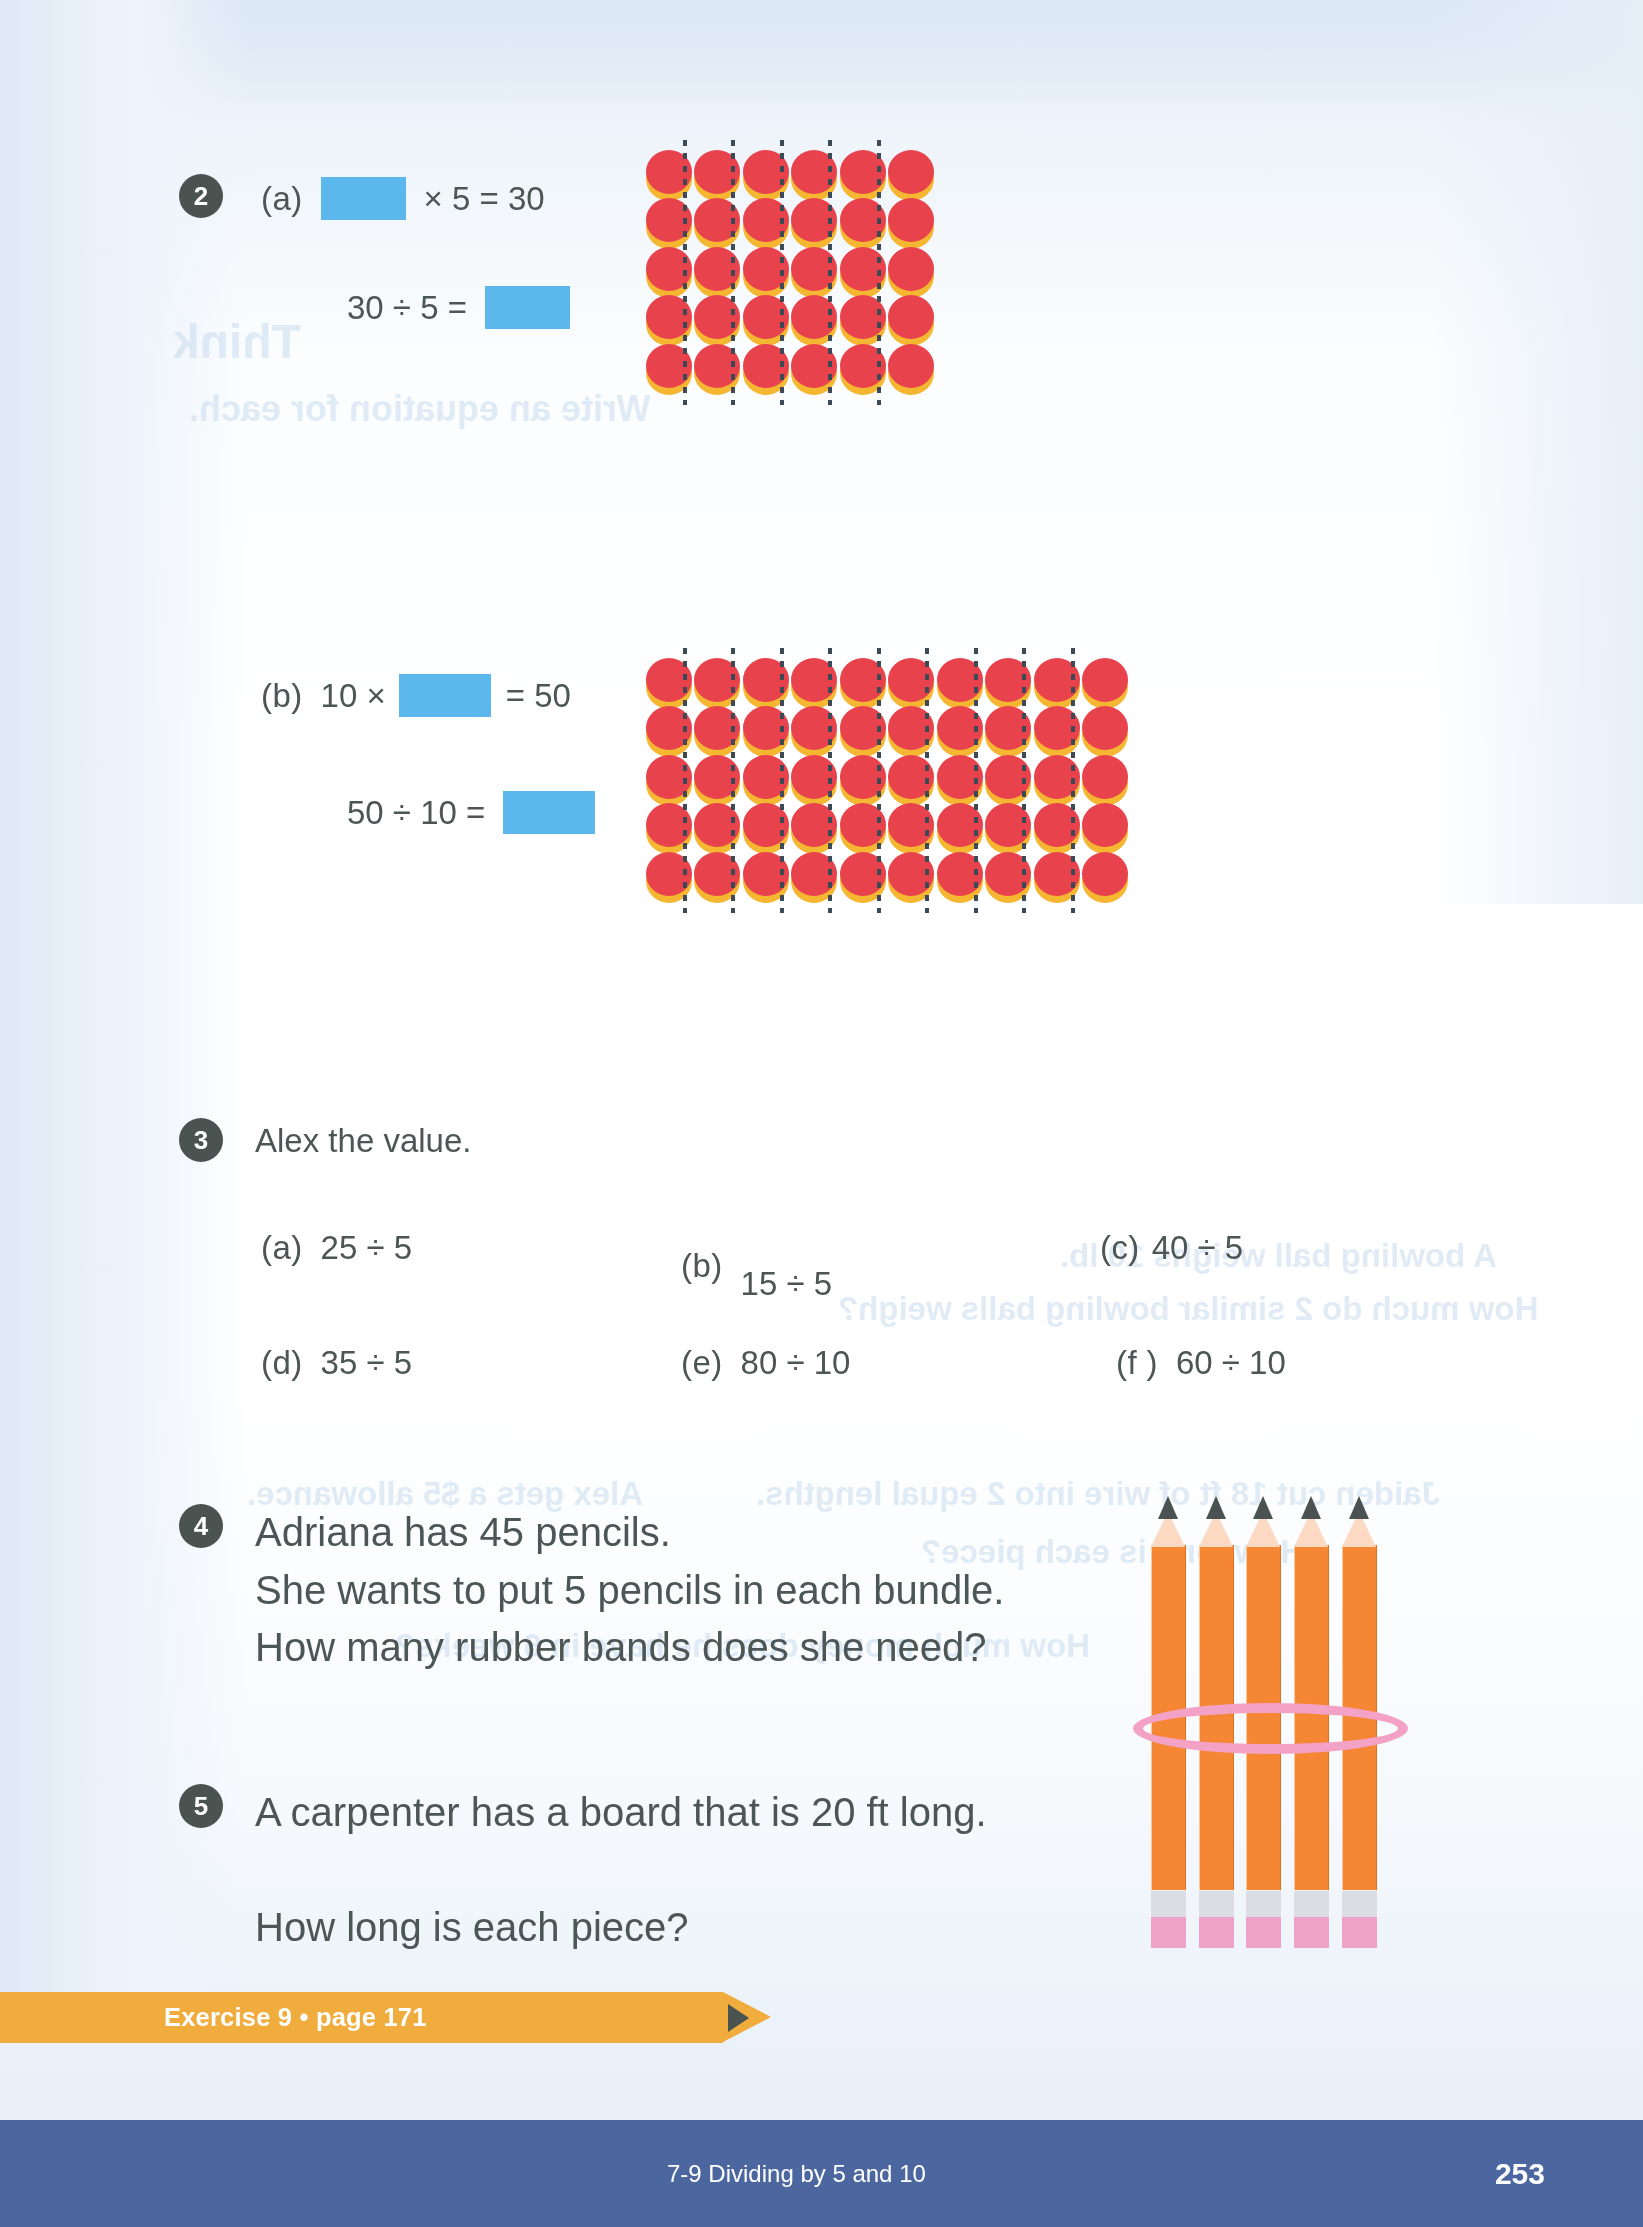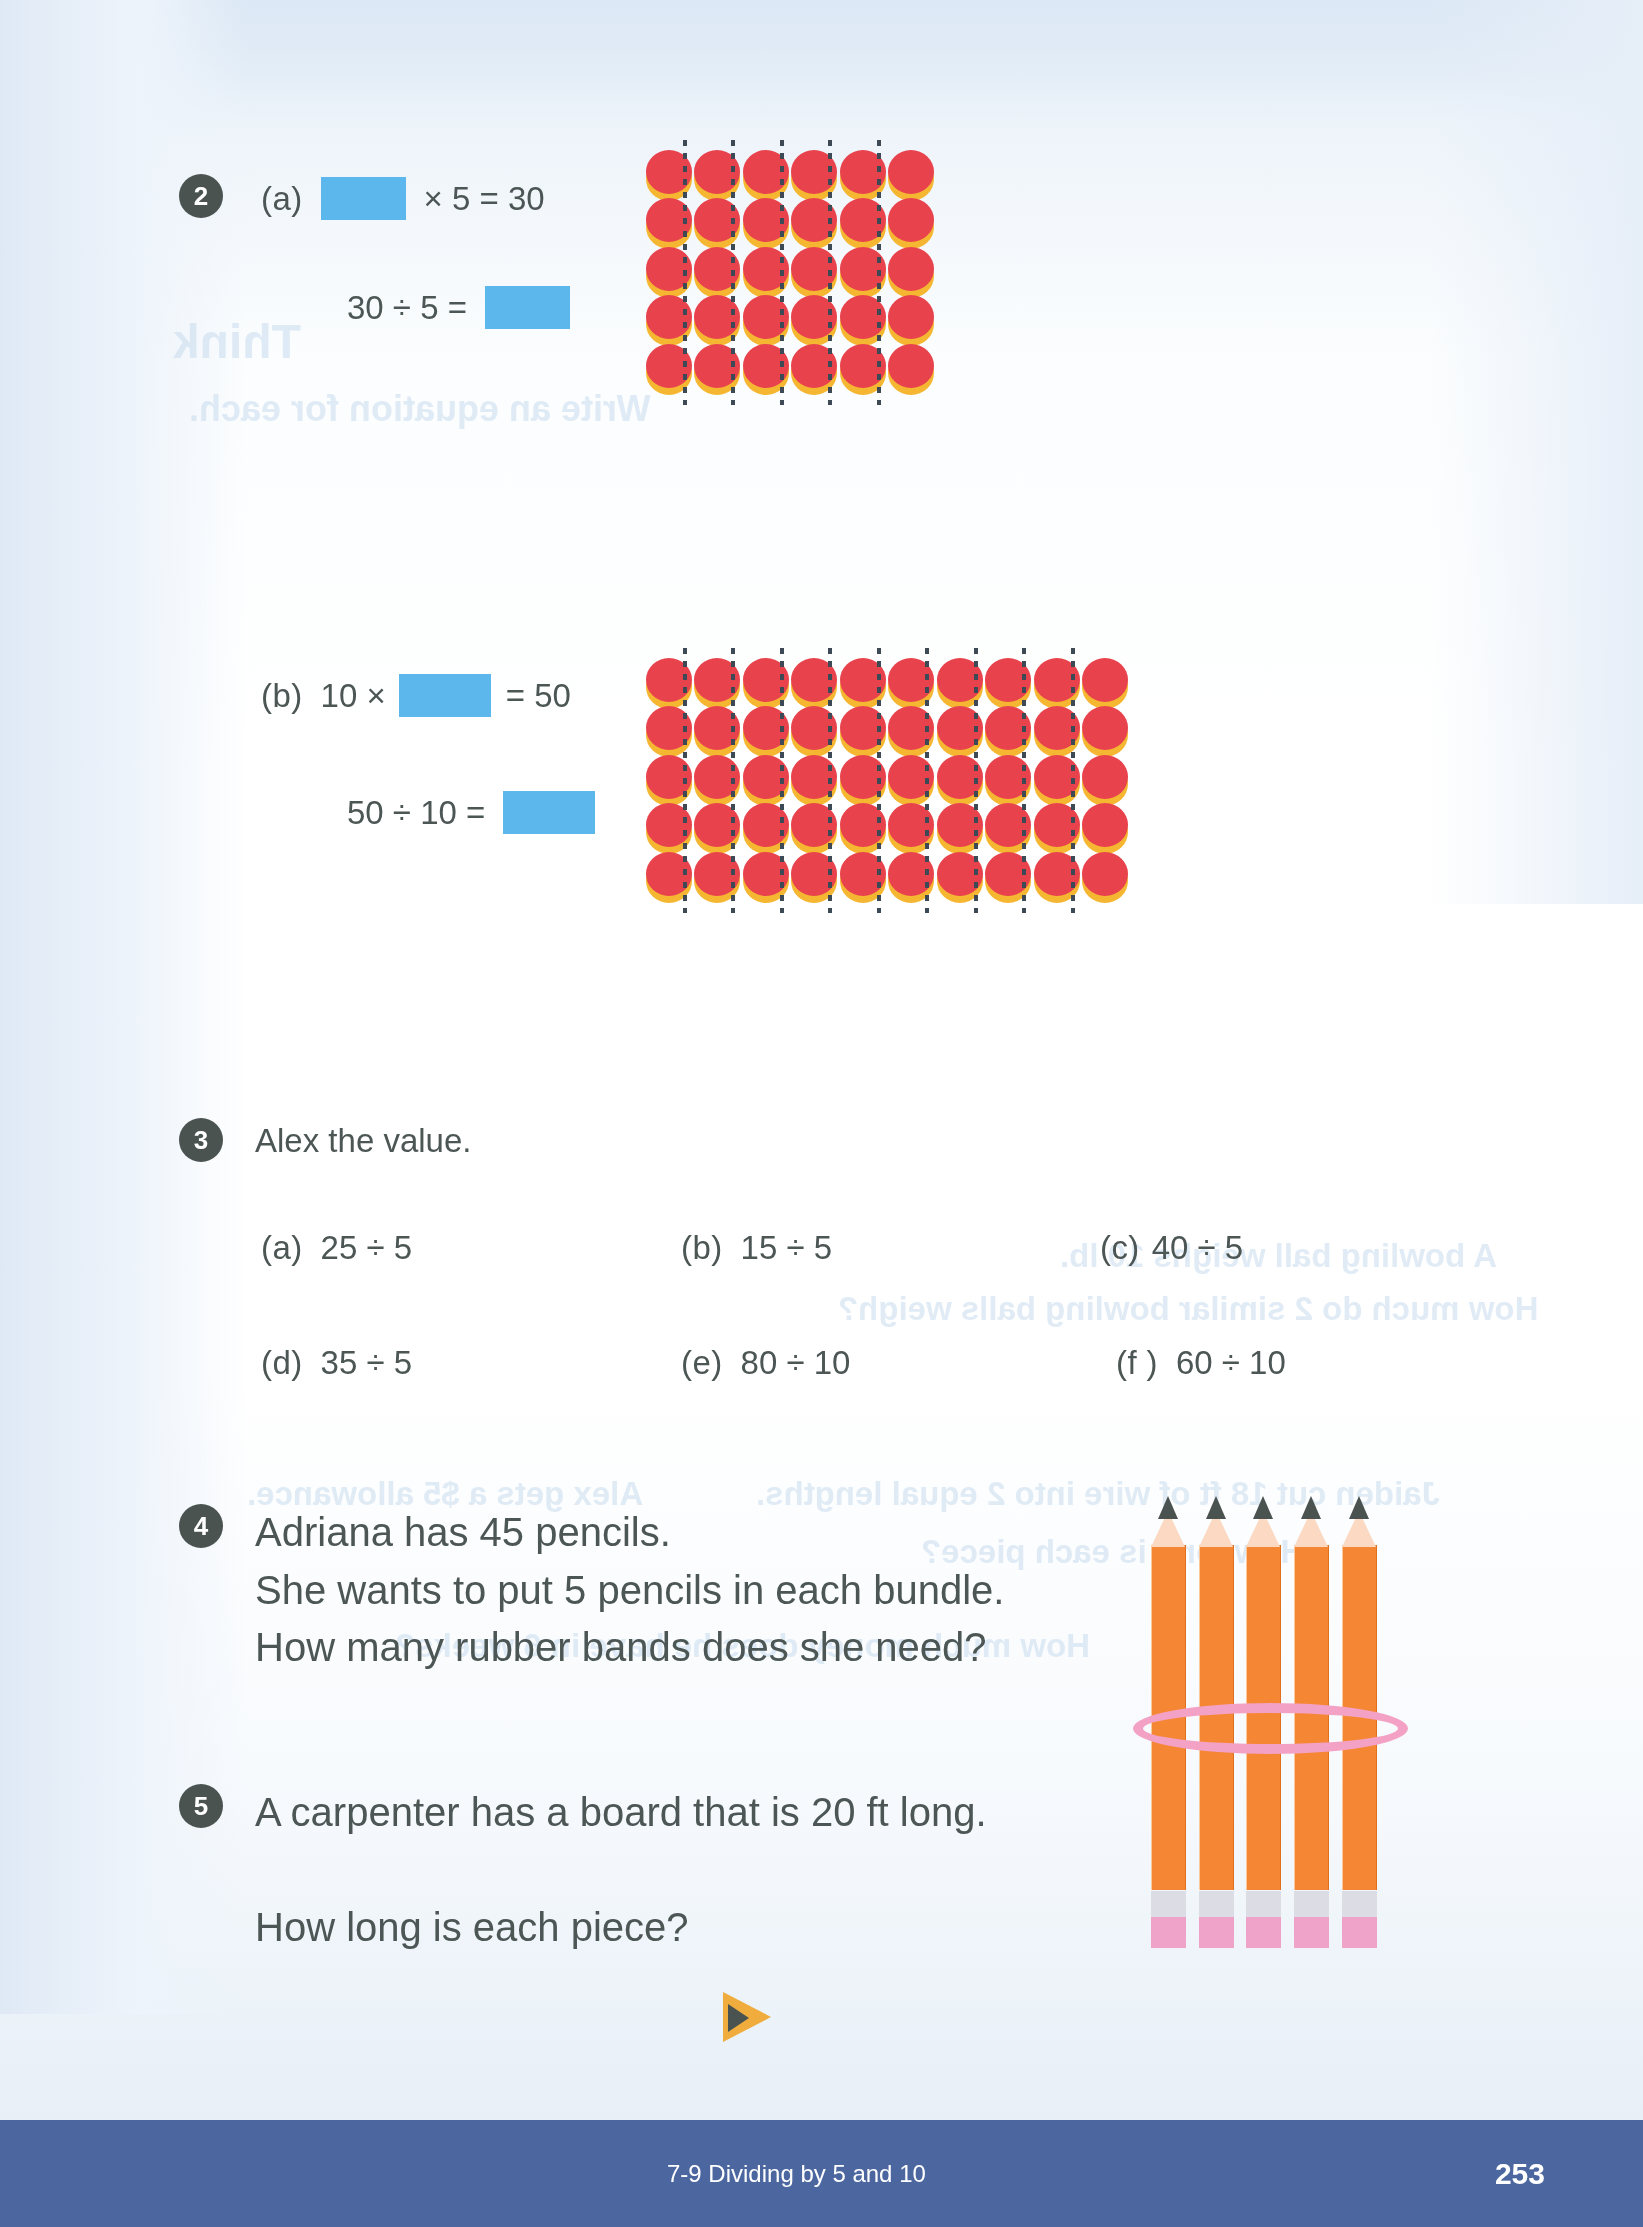--- a/index.html
+++ b/index.html
@@ -573,21 +573,21 @@
 
     <div class="qnum" style="left:179px;top:1118px;">3</div>
     <div class="qtext" style="left:255px;top:1124px;">Alex the value.</div>
 
     <div class="eq" style="left:261px;top:1231px;">
       <span class="lbl">(a)</span>
       <span style="margin-left:18px;">25 ÷ 5</span>
     </div>
     <div class="eq" style="left:681px;top:1231px;">
       <span class="lbl">(b)</span>
-      <span style="margin-left:18px;">15 ÷ 5</span>
+      <span style="margin-left:18px;margin-top:36px;">15 ÷ 5</span>
     </div>
     <div class="eq" style="left:1100px;top:1231px;">
       <span class="lbl">(c)</span>
       <span style="margin-left:12px;">40 ÷ 5</span>
     </div>
 
     <div class="eq" style="left:261px;top:1346px;">
       <span class="lbl">(d)</span>
       <span style="margin-left:18px;">35 ÷ 5</span>
     </div>
@@ -641,20 +641,23 @@
         <div class="pencil" style="left: 191px;">
           <div class="body"></div>
           <div class="wood"></div>
           <div class="tip"></div>
           <div class="ferrule"></div>
           <div class="eraser"></div>
         </div>
         <div id="band"></div>
     </div>
 
+    <div id="exbanner">
+      <span class="label">Exercise 9 • page 171</span>
+    </div>
     <div id="exarrow"></div>
     <div id="extri"></div>
 
     <div id="footer">
       <span class="ftitle">7-9  Dividing by 5 and 10</span>
       <span class="fpage">253</span>
     </div>
 
   </div>
 </div>

